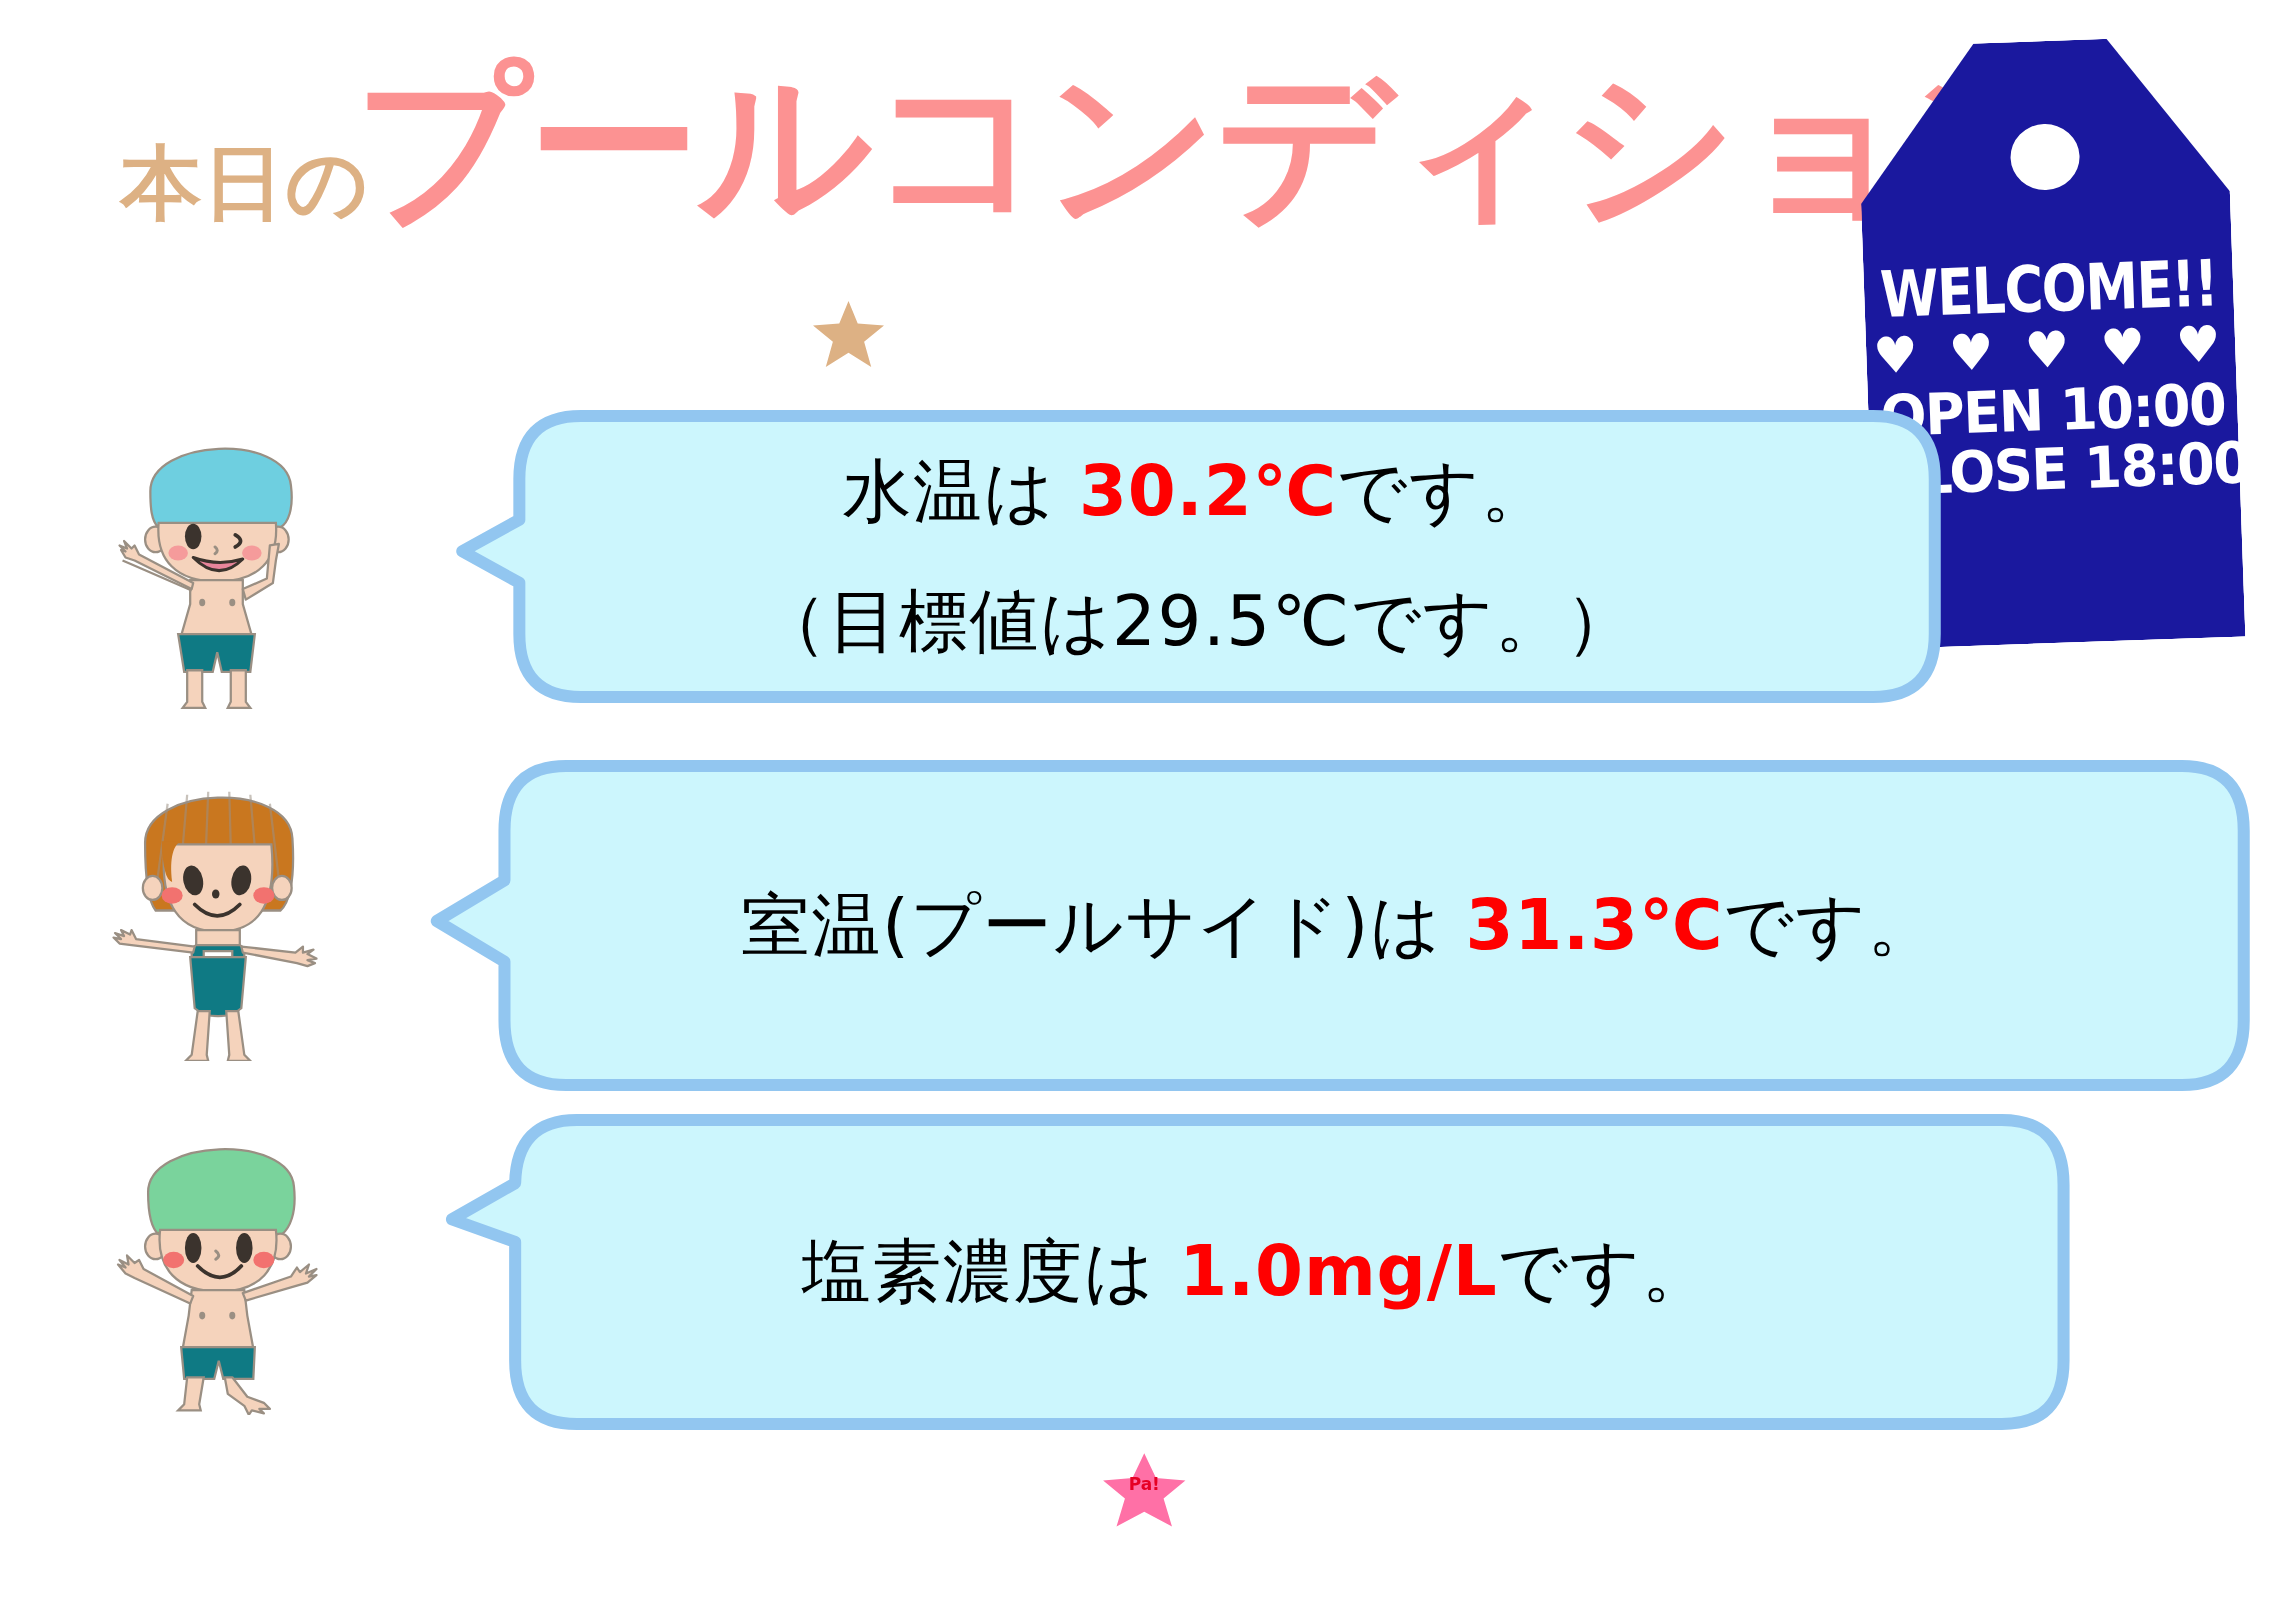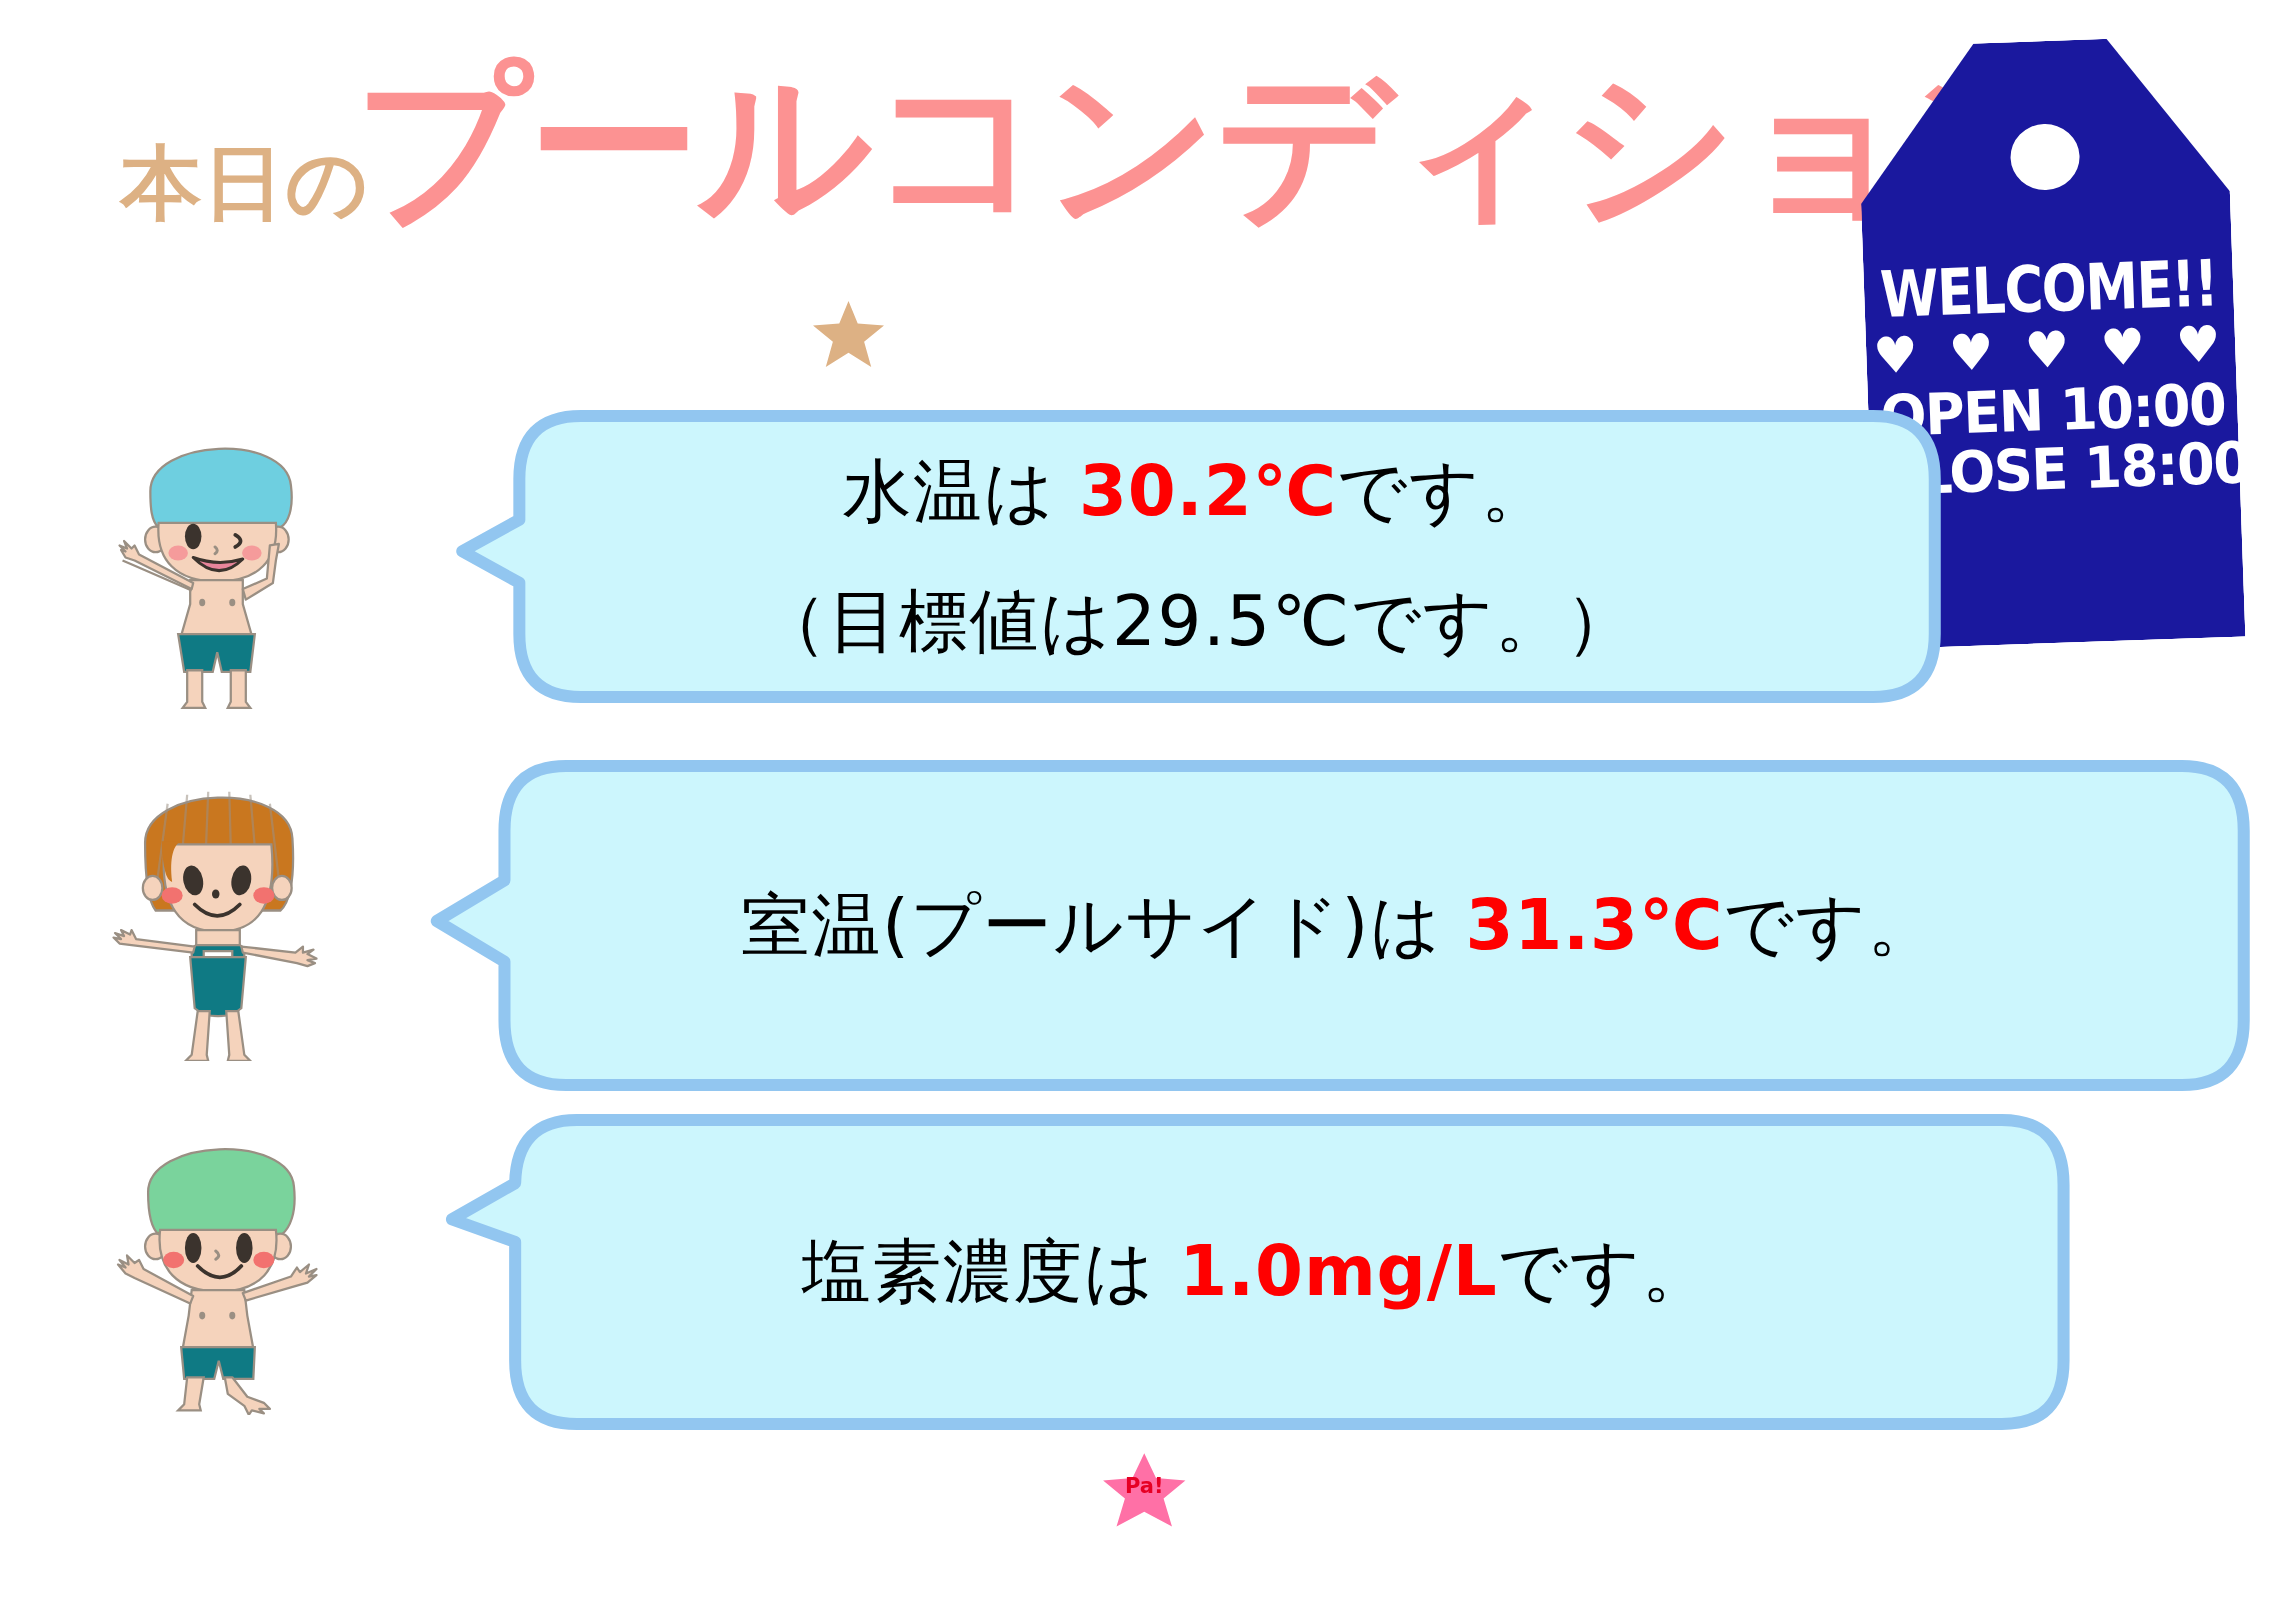--- a/index.html
+++ b/index.html
@@ -208,21 +208,21 @@
     inset: -3.8px;
     background: #e60024;
     clip-path: polygon(50% 2%, 64% 34%, 99% 37%, 73% 60%, 83% 96%, 50% 77%, 17% 96%, 27% 60%, 1% 37%, 36% 34%);
     z-index: -1;
   }
   #footer-star .star-label {
     position: absolute;
     left: 0; right: 0;
     top: 22.6px;
     text-align: center;
-    font-size: 21px;
+    font-size: 17px;
     color: #e60024;
     font-weight: bold;
     letter-spacing: 0;
   }
 </style>
 </head>
 <body>
 
 <div id="title-block">
   <div id="title-prefix">本日の</div>

